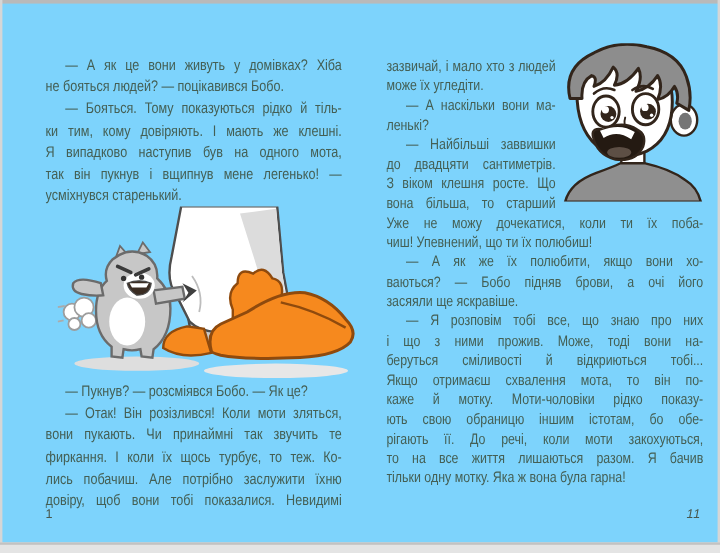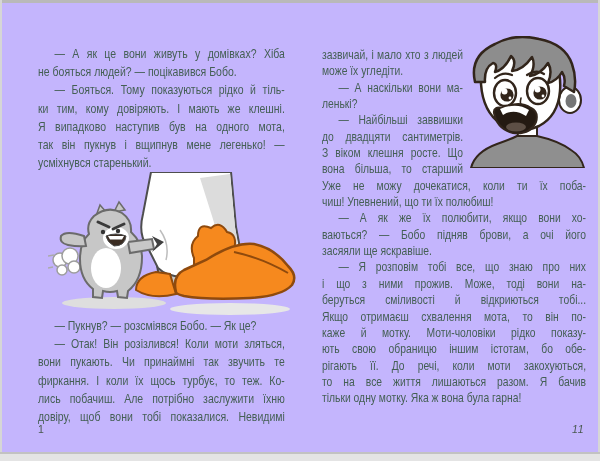--- a/index.html
+++ b/index.html
@@ -1,17 +1,17 @@
 <!DOCTYPE html>
 <html><head>
 <meta charset="utf-8">
 <style>
   html,body{margin:0;padding:0;background:#cfcfcf;}
   .shot{
-    position:relative;width:600px;height:461px;background:#c4b5fd;overflow:hidden;
+    position:relative;width:600px;height:461px;background:#7dd3fc;overflow:hidden;
     font-family:"Liberation Sans",sans-serif;
   }
   
   .edge-top{position:absolute;left:0;top:0;width:600px;height:3px;background:#b9b9b9;}
   .edge-bottom{position:absolute;left:0;top:452px;width:600px;height:9px;background:#e4e4e4;border-top:2px solid #c2c2c2;box-sizing:border-box;}
   .edge-left{position:absolute;left:0;top:0;width:2px;height:461px;background:#d6d6d6;}
   .edge-right{position:absolute;right:0;top:0;width:2px;height:461px;background:#d6d6d6;}
 
   .textcol{
     position:absolute;color:#445f54;

